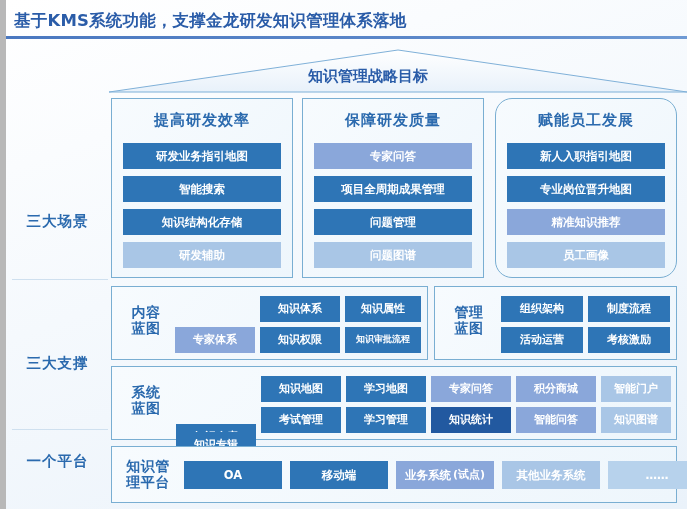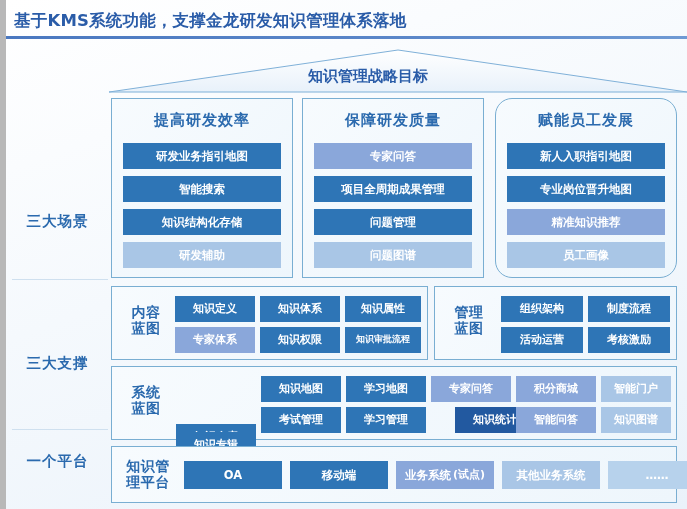--- a/index.html
+++ b/index.html
@@ -127,21 +127,20 @@
     <div class="tile" style="top:77px;background:#2E75B6;">专业岗位晋升地图</div>
     <div class="tile" style="top:110px;background:#8AA7DA;">精准知识推荐</div>
     <div class="tile" style="top:143px;background:#A9C6E6;">员工画像</div>
   </div>
 
   <div class="panel" style="left:105px;top:286px;width:317px;height:74px;">
     <div class="bp-label" style="left:8px;top:17px;width:52px;">
       <span>内容</span><br>
       <span>蓝图</span>
     </div>
-    <div class="grid-tile" style="left:63px;top:9px;width:80px;height:26px;background:#2E75B6;">知识定义</div>
     <div class="grid-tile" style="left:148px;top:9px;width:80px;height:26px;background:#2E75B6;">知识体系</div>
     <div class="grid-tile" style="left:233px;top:9px;width:76px;height:26px;background:#2E75B6;">知识属性</div>
     <div class="grid-tile" style="left:63px;top:40px;width:80px;height:26px;background:#8AA7DA;">专家体系</div>
     <div class="grid-tile" style="left:148px;top:40px;width:80px;height:26px;background:#2E75B6;">知识权限</div>
     <div class="grid-tile" style="left:233px;top:40px;width:76px;height:26px;background:#2E75B6;font-size:9px;">知识审批流程</div>
   </div>
 
   <div class="panel" style="left:428px;top:286px;width:243px;height:74px;">
     <div class="bp-label" style="left:8px;top:17px;width:52px;">
       <span>管理</span><br>
@@ -160,21 +159,21 @@
     </div>
     <div class="grid-tile" style="left:64px;top:9px;width:80px;height:26px;background:#2E75B6;margin-top:48px;">知识仓库</div>
     <div class="grid-tile" style="left:149px;top:9px;width:80px;height:26px;background:#2E75B6;">知识地图</div>
     <div class="grid-tile" style="left:234px;top:9px;width:80px;height:26px;background:#2E75B6;">学习地图</div>
     <div class="grid-tile" style="left:319px;top:9px;width:80px;height:26px;background:#8AA7DA;">专家问答</div>
     <div class="grid-tile" style="left:404px;top:9px;width:80px;height:26px;background:#8AA7DA;">积分商城</div>
     <div class="grid-tile" style="left:489px;top:9px;width:70px;height:26px;background:#A9C6E6;">智能门户</div>
     <div class="grid-tile" style="left:64px;top:40px;width:80px;height:26px;background:#2E75B6;margin-top:25px;">知识专辑</div>
     <div class="grid-tile" style="left:149px;top:40px;width:80px;height:26px;background:#2E75B6;">考试管理</div>
     <div class="grid-tile" style="left:234px;top:40px;width:80px;height:26px;background:#2E75B6;">学习管理</div>
-    <div class="grid-tile" style="left:319px;top:40px;width:80px;height:26px;background:#2259A0;margin-left:24px;">知识统计</div>
+    <div class="grid-tile" style="left:319px;top:40px;width:80px;height:26px;background:#2259A0;">知识统计</div>
     <div class="grid-tile" style="left:404px;top:40px;width:80px;height:26px;background:#8AA7DA;">智能问答</div>
     <div class="grid-tile" style="left:489px;top:40px;width:70px;height:26px;background:#A9C6E6;">知识图谱</div>
   </div>
 
   <div class="panel" style="left:105px;top:446px;width:566px;height:57px;">
     <div class="bp-label" style="left:6px;top:11px;width:60px;text-align:center;">
       <span>知识管</span><br>
       <span>理平台</span>
     </div>
     <div class="grid-tile plat-tile" style="left:72px;top:14px;width:98px;height:28px;background:#2E75B6;">OA</div>

